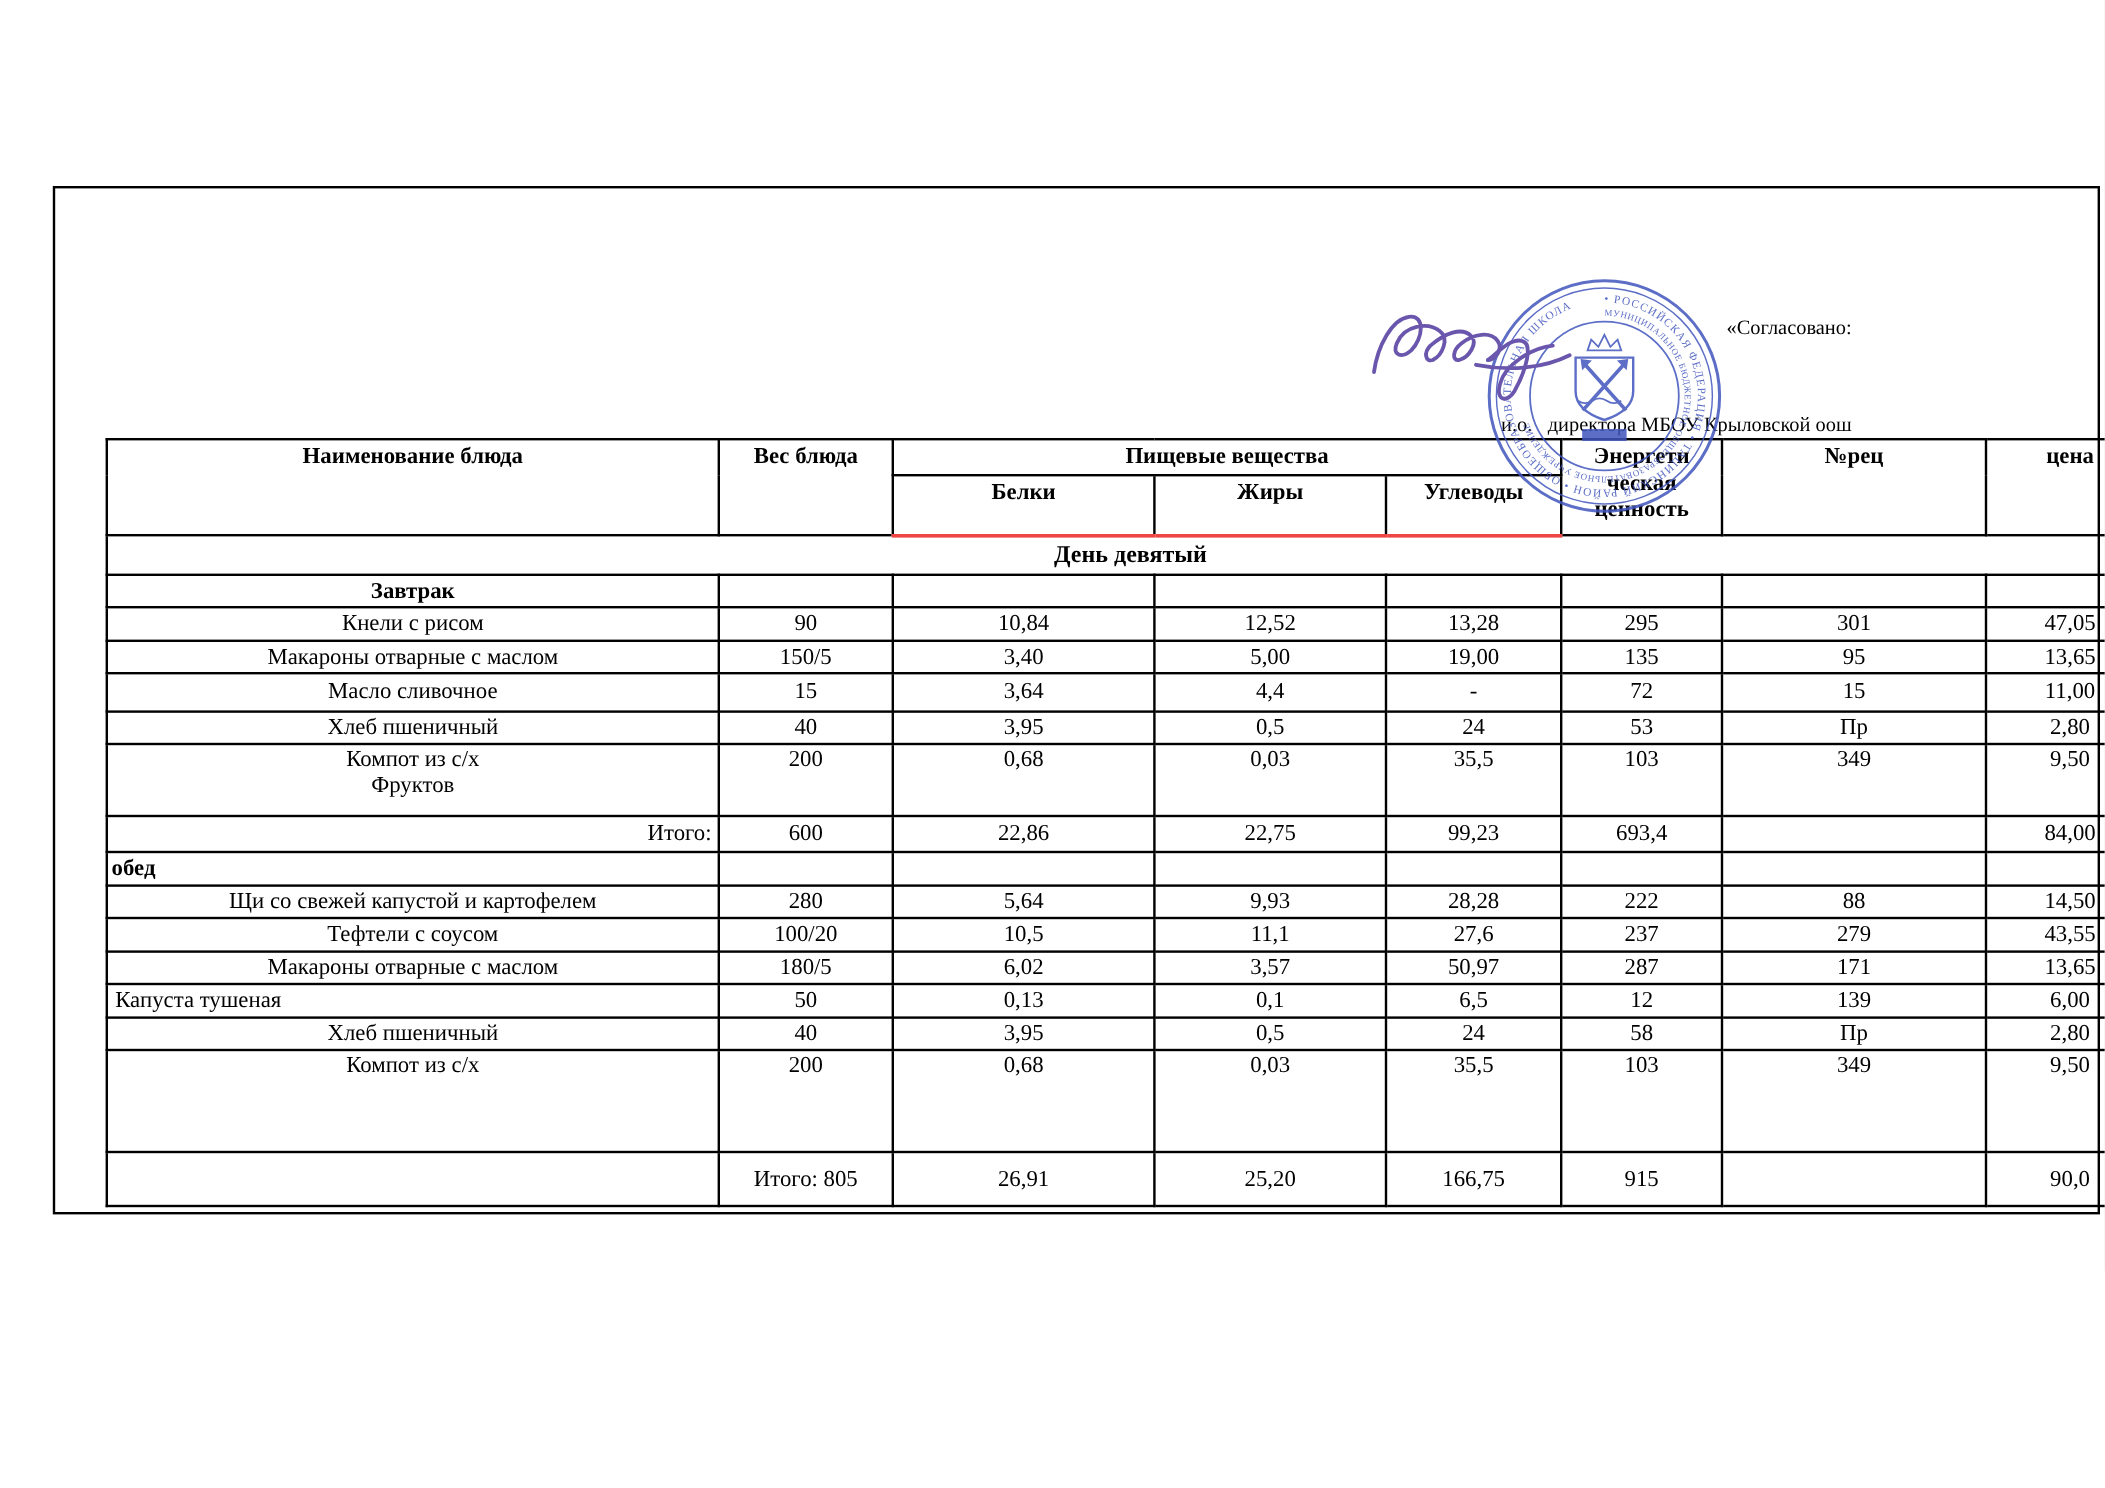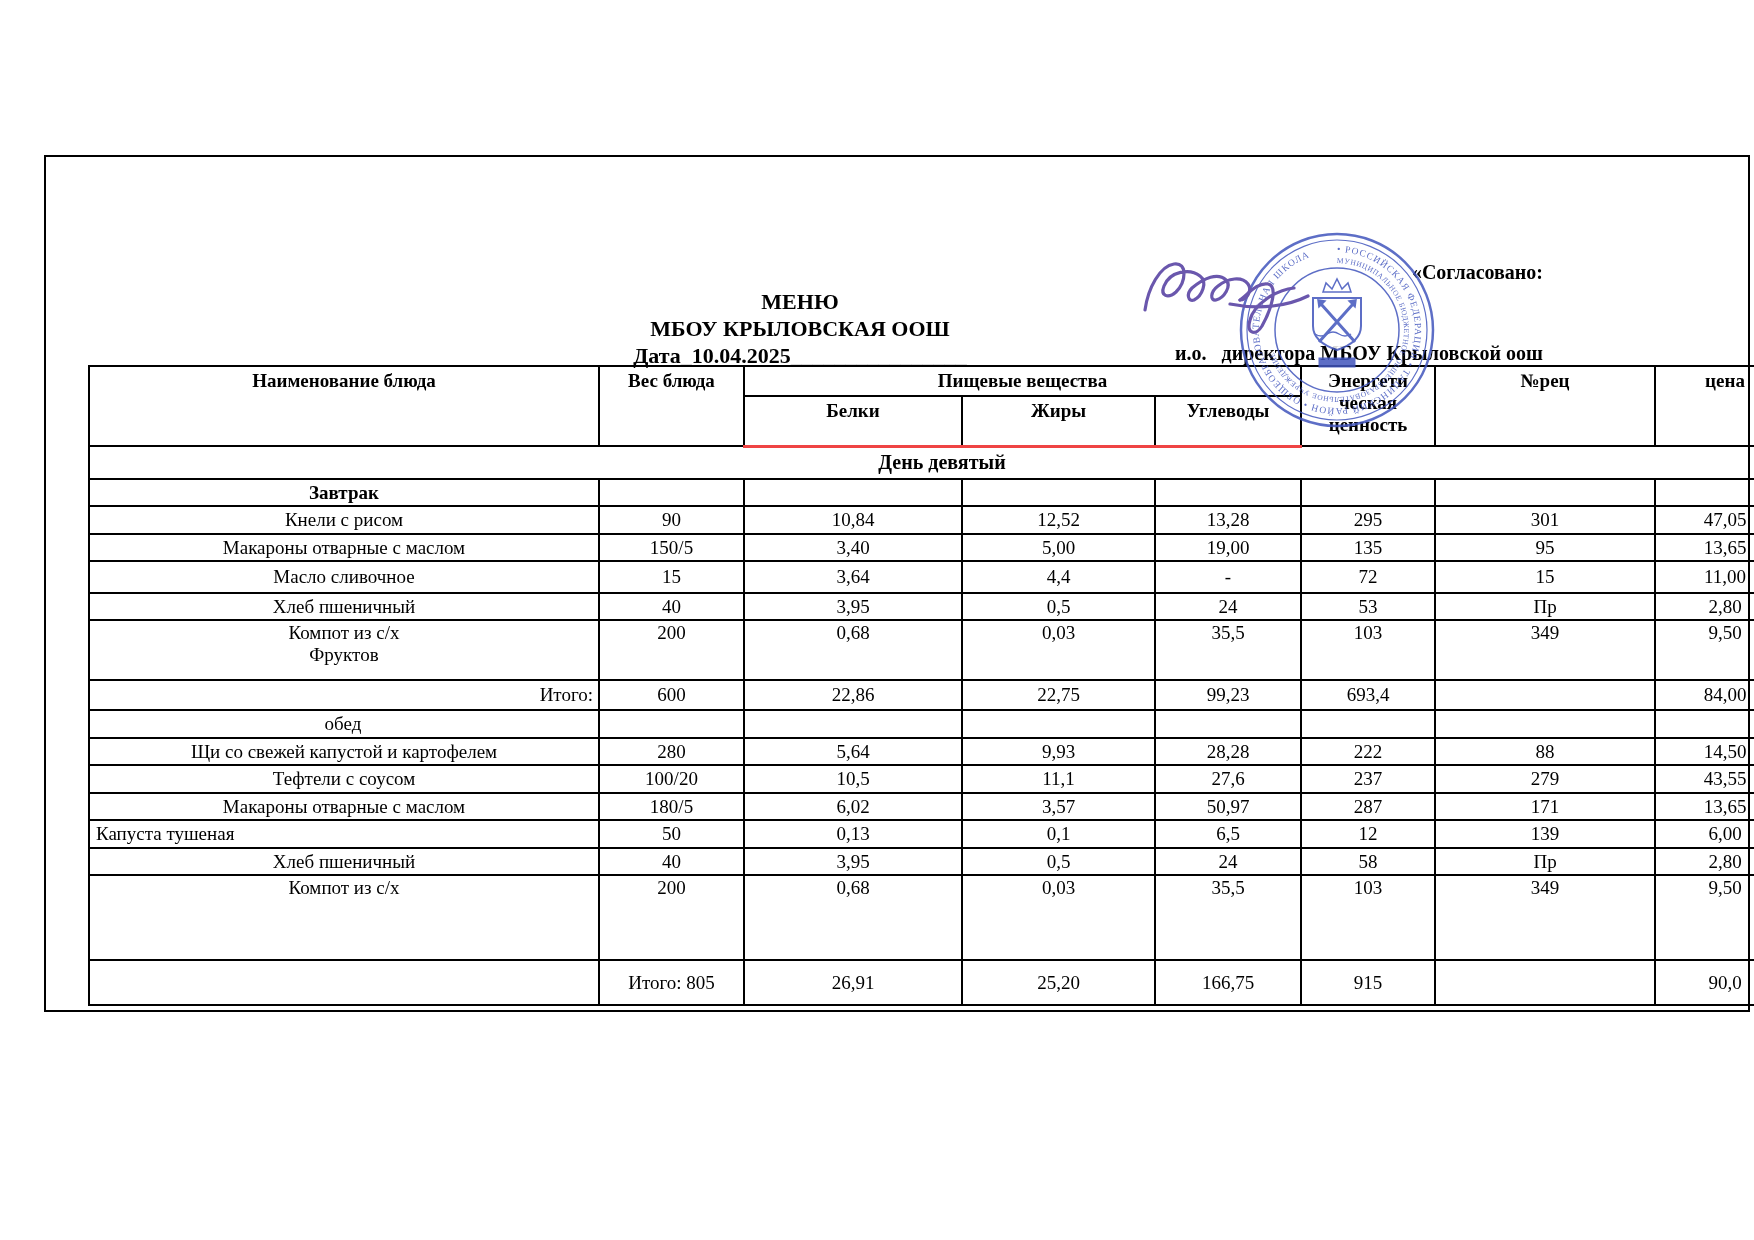--- a/index.html
+++ b/index.html
@@ -1,21 +1,21 @@
 <!DOCTYPE html>
 <html><head>
 <meta charset="utf-8">
 <style>
   html,body{margin:0;padding:0;background:#e8e8e8;}
   .page{position:relative;width:1754px;height:1240px;background:#ffffff;overflow:hidden;
         font-family:"Liberation Serif","DejaVu Serif",serif;color:#000;}
   .doc-frame{position:absolute;left:44px;top:155px;width:1706px;height:857px;
              border:2px solid #000;box-sizing:border-box;}
   .approval{position:absolute;top:205px;right:211px;text-align:right;
-            font-weight:bold;font-size:20px;line-height:27px;white-space:pre-wrap;}
+            font-weight:normal;font-size:17px;line-height:27px;white-space:pre-wrap;}
   .title-block{position:absolute;left:470px;top:288px;width:660px;text-align:center;
                font-weight:bold;font-size:22px;line-height:27px;}
   table.menu{position:absolute;left:44px;top:365px;width:1706px;border-collapse:collapse;
              table-layout:fixed;font-size:19px;margin-left:44px;}
   table.menu th,table.menu td{border:2px solid #000;padding:1px 3px;overflow:hidden;}
   table.menu th{font-weight:bold;vertical-align:top;padding-top:3px;text-align:center;}
   table.menu thead tr:last-child th{border-bottom:3px solid #ef4444;}
   table.menu td{text-align:center;vertical-align:middle;}
   table.menu td:first-child{white-space:pre-line;}
   .day-row td{font-weight:bold;font-size:20px;border-top:3px solid #000;}
@@ -27,25 +27,20 @@
 
 <div class="page">
 
   <div class="doc-frame"></div>
 
   <div class="approval">
     <div>«Согласовано:</div>
     <div>и.о.   директора МБОУ Крыловской оош</div>
   </div>
 
-  <div class="title-block">
-    <div>МЕНЮ</div>
-    <div>МБОУ КРЫЛОВСКАЯ ООШ</div>
-    <div>Дата_10.04.2025________________</div>
-  </div>
 
   <table class="menu">
     <colgroup>
       <col style="width:510px">
         <col style="width:145px">
         <col style="width:218px">
       <col style="width:193px">
         <col style="width:146px">
         <col style="width:134px">
       <col style="width:220px">
@@ -135,21 +130,21 @@
           <td style="text-align: right; padding-right: 5px;">Итого:</td>
           <td>600</td>
           <td>22,86</td>
           <td>22,75</td>
           <td>99,23</td>
           <td>693,4</td>
           <td></td>
           <td>84,00</td>
         </tr>
         <tr style="height: 28px;">
-          <td style="text-align: center; padding-right: 5px;">обед</td>
+          <td style="text-align: left; padding-right: 5px; font-weight: bold;">обед</td>
           <td></td>
           <td></td>
           <td></td>
           <td></td>
           <td></td>
           <td></td>
           <td></td>
         </tr>
         <tr style="height: 27px;">
           <td>Щи со свежей капустой и картофелем</td>

